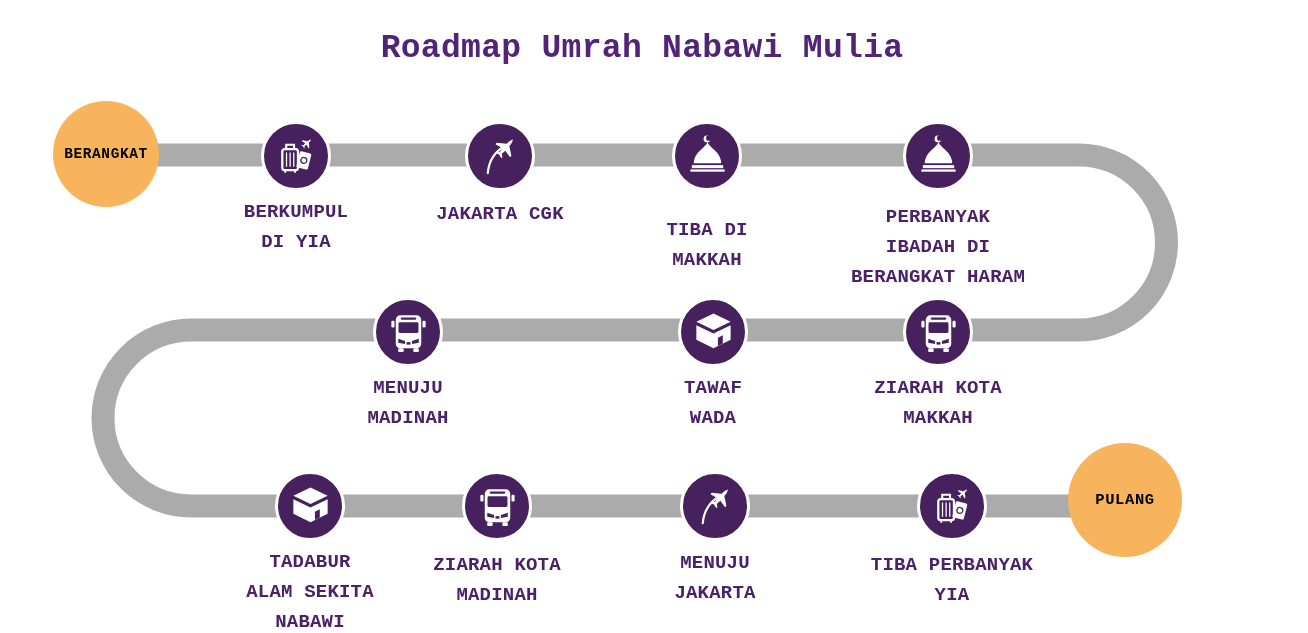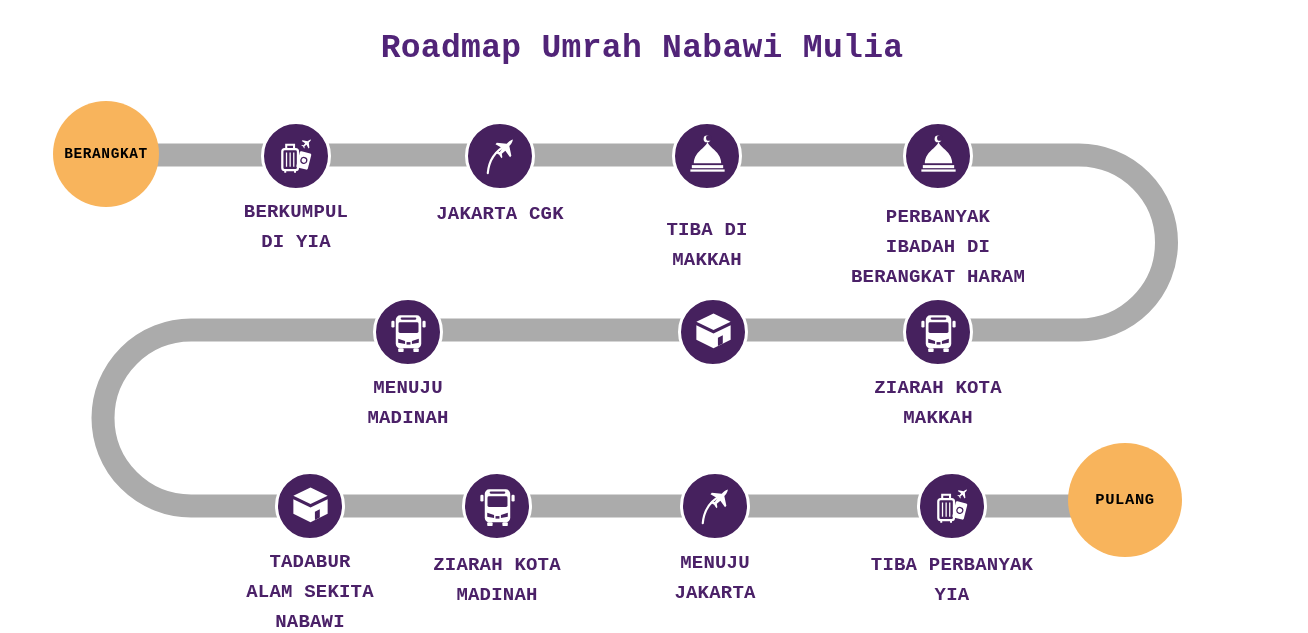--- a/index.html
+++ b/index.html
@@ -125,20 +125,22 @@
   <div class="step-label" style="left:938px;top:373px;">ZIARAH KOTA
 MAKKAH</div>
 
   <div class="node-circle" style="left:678px;top:297px;">
     <svg viewBox="0 0 48 48">
       <polygon class="wht" points="24,4.5 41.5,13 24,21.5 6.5,13"></polygon>
       <polygon class="wht" points="6.5,16.5 24,25 41.5,16.5 41.5,31.5 24,40 6.5,31.5"></polygon>
       <polygon class="cut" points="28.5,37.8 28.5,29.3 33.5,26.8 33.5,35.3"></polygon>
     </svg>
   </div>
+  <div class="step-label" style="left:713px;top:373px;">TAWAF
+WADA</div>
 
   <div class="node-circle" style="left:373px;top:297px;">
     <svg viewBox="0 0 48 48">
       <rect x="6.5" y="12" width="3.2" height="7" rx="1.3" class="wht"></rect>
       <rect x="38.3" y="12" width="3.2" height="7" rx="1.3" class="wht"></rect>
       <rect x="11" y="6.5" width="26" height="33.5" rx="4.5" class="wht"></rect>
       <rect x="16" y="8.6" width="16" height="2.3" rx="1.1" class="cut"></rect>
       <rect x="13.8" y="13.5" width="20.4" height="11" rx="1.5" class="cut"></rect>
       <path class="cut" d="M13.5 30.5 l7 2.3 0 3 -7 -1.3 z"></path>
       <path class="cut" d="M34.5 30.5 l-7 2.3 0 3 7 -1.3 z"></path>

